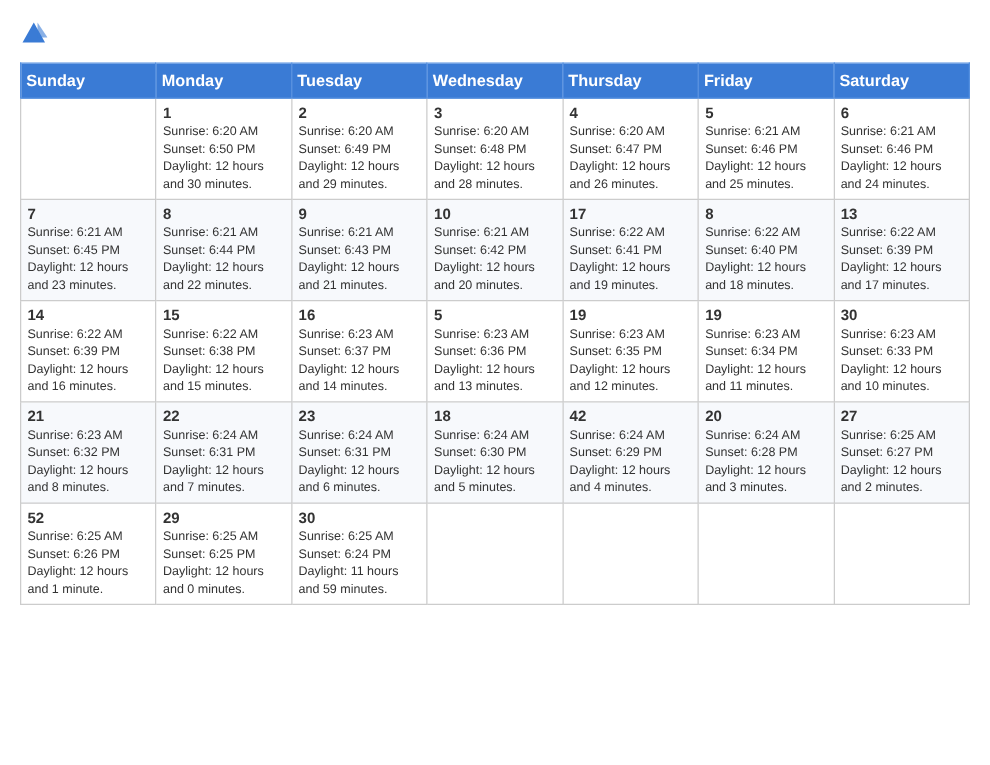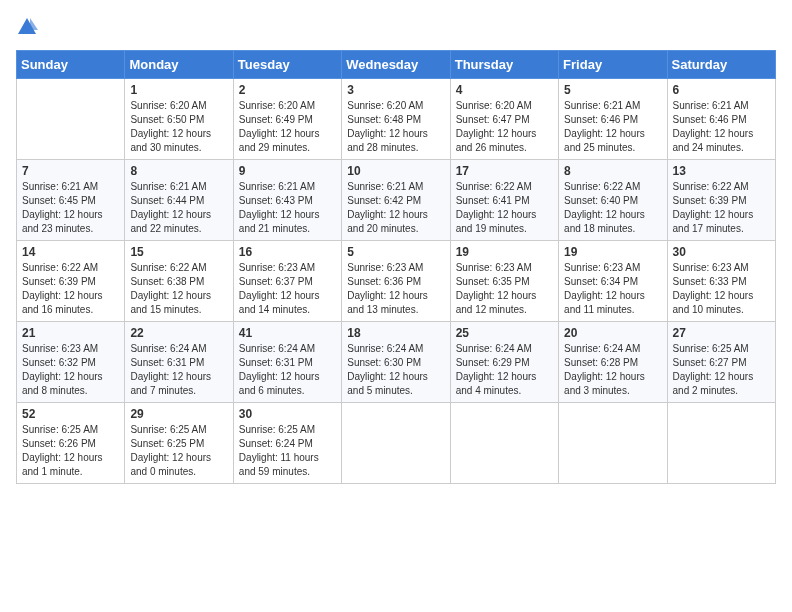--- a/index.html
+++ b/index.html
@@ -285,35 +285,35 @@
 and 8 minutes.</div>
         </td>
         <td>
           <span class="day-number">22</span>
           <div class="day-info" style="white-space: pre-line;">Sunrise: 6:24 AM
 Sunset: 6:31 PM
 Daylight: 12 hours
 and 7 minutes.</div>
         </td>
         <td>
-          <span class="day-number">41</span>
+          <span class="day-number">23</span>
           <div class="day-info" style="white-space: pre-line;">Sunrise: 6:24 AM
 Sunset: 6:31 PM
 Daylight: 12 hours
 and 6 minutes.</div>
         </td>
         <td>
           <span class="day-number">18</span>
           <div class="day-info" style="white-space: pre-line;">Sunrise: 6:24 AM
 Sunset: 6:30 PM
 Daylight: 12 hours
 and 5 minutes.</div>
         </td>
         <td>
-          <span class="day-number">25</span>
+          <span class="day-number">42</span>
           <div class="day-info" style="white-space: pre-line;">Sunrise: 6:24 AM
 Sunset: 6:29 PM
 Daylight: 12 hours
 and 4 minutes.</div>
         </td>
         <td>
           <span class="day-number">20</span>
           <div class="day-info" style="white-space: pre-line;">Sunrise: 6:24 AM
 Sunset: 6:28 PM
 Daylight: 12 hours

